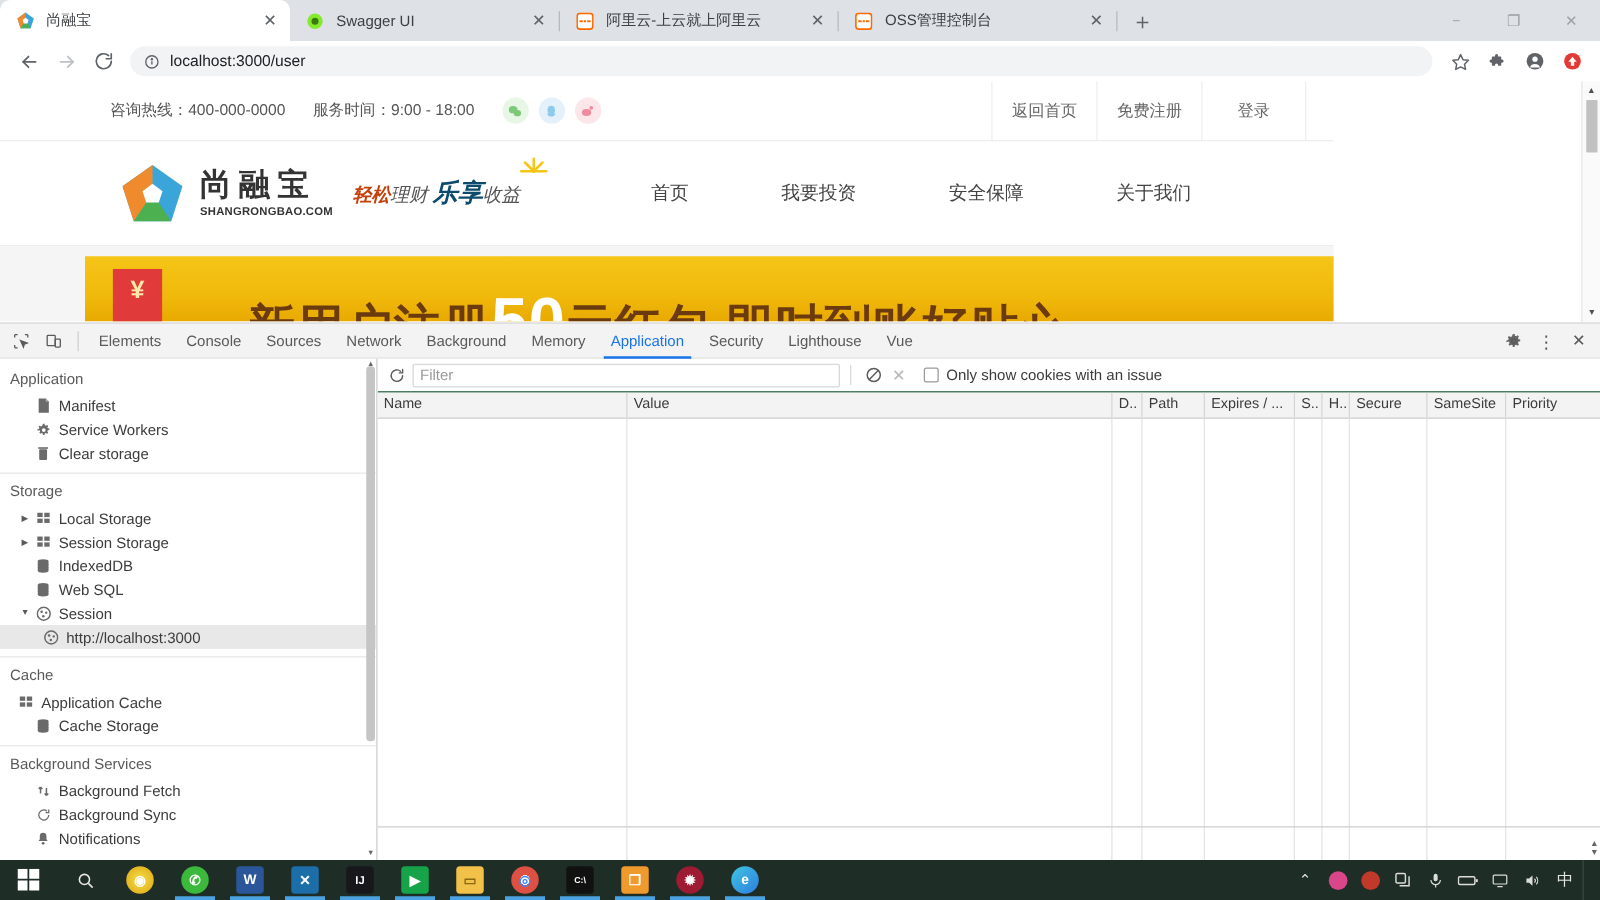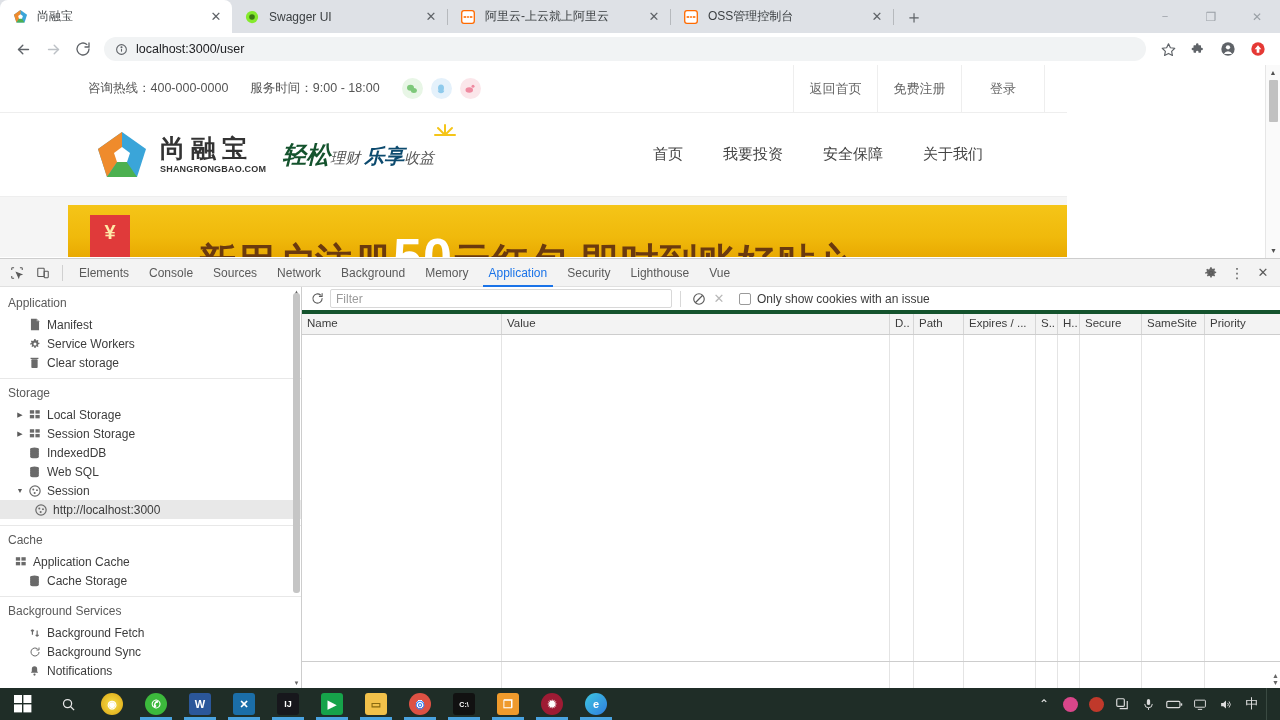--- a/index.html
+++ b/index.html
@@ -127,29 +127,29 @@
     letter-spacing: 6px; color: #333; font-weight: bold; line-height: 1;
   }
   .logo-en {
     font-size: 9px; letter-spacing: 0.2px; color: #333;
     font-weight: bold; margin-top: 3px;
   }
   .slogan {
     margin-left: 16px; position: relative; display: flex;
     align-items: baseline; font-family: "Liberation Serif", serif;
   }
-  .slogan .s1 { color: #14532d; font-size: 24px; font-style: italic; font-weight: bold; }
+  .slogan .s1 { color: #c2410c; font-size: 15px; font-style: italic; font-weight: bold; }
   .slogan .s2 { color: #555; font-size: 15px; font-style: italic; }
   .slogan .s3 { color: #0c4a6e; font-size: 20px; font-style: italic; font-weight: bold; margin-left: 4px; }
   .slogan .s4 { color: #555; font-size: 15px; font-style: italic; }
   .sun {
     position: absolute; right: -26px; top: -20px; width: 30px; height: 30px;
   }
   .mainnav-right {
-    position: absolute; right: 84px; display: flex; gap: 40px; margin-left: 28px;
+    position: absolute; right: 114px; display: flex; gap: 74px; margin-left: 28px;
   }
   .mainnav-right a {
     font-size: 15px; color: #444; text-decoration: none;
   }
 
   .banner-area {
     height: 60px; background: #f5f5f5; position: relative; overflow: hidden;
   }
   .banner {
     position: absolute; left: 68px; top: 8px; width: 1128px; height: 54px;
@@ -248,21 +248,21 @@
     background: #c5c5c5; border-radius: 3px;
   }
   .dt-sb-arrow {
     position: absolute; left: 1px; width: 7px; text-align: center;
     font-size: 6px; color: #666;
   }
 
   .dt-main { flex: 1 1 auto; display: flex; flex-direction: column; min-width: 0; }
   .cookie-toolbar {
     height: 27px; flex: 0 0 27px; display: flex; align-items: center;
-    border-bottom: 4px solid #14532d; padding: 0 4px; background: #fff;
+    border-bottom: 1px solid #14532d; padding: 0 4px; background: #fff;
   }
   .ct-refresh {
     width: 22px; height: 22px; display: flex; align-items: center;
     justify-content: center; color: #5a5a5a;
   }
   .ct-filter {
     width: 342px; flex: 0 0 342px; height: 19px; border: 1px solid #d8d8d8;
     border-radius: 2px; background: #fff; display: flex; align-items: center;
     padding: 0 5px; font-size: 12px; color: #9a9a9a; margin-left: 2px;
   }

